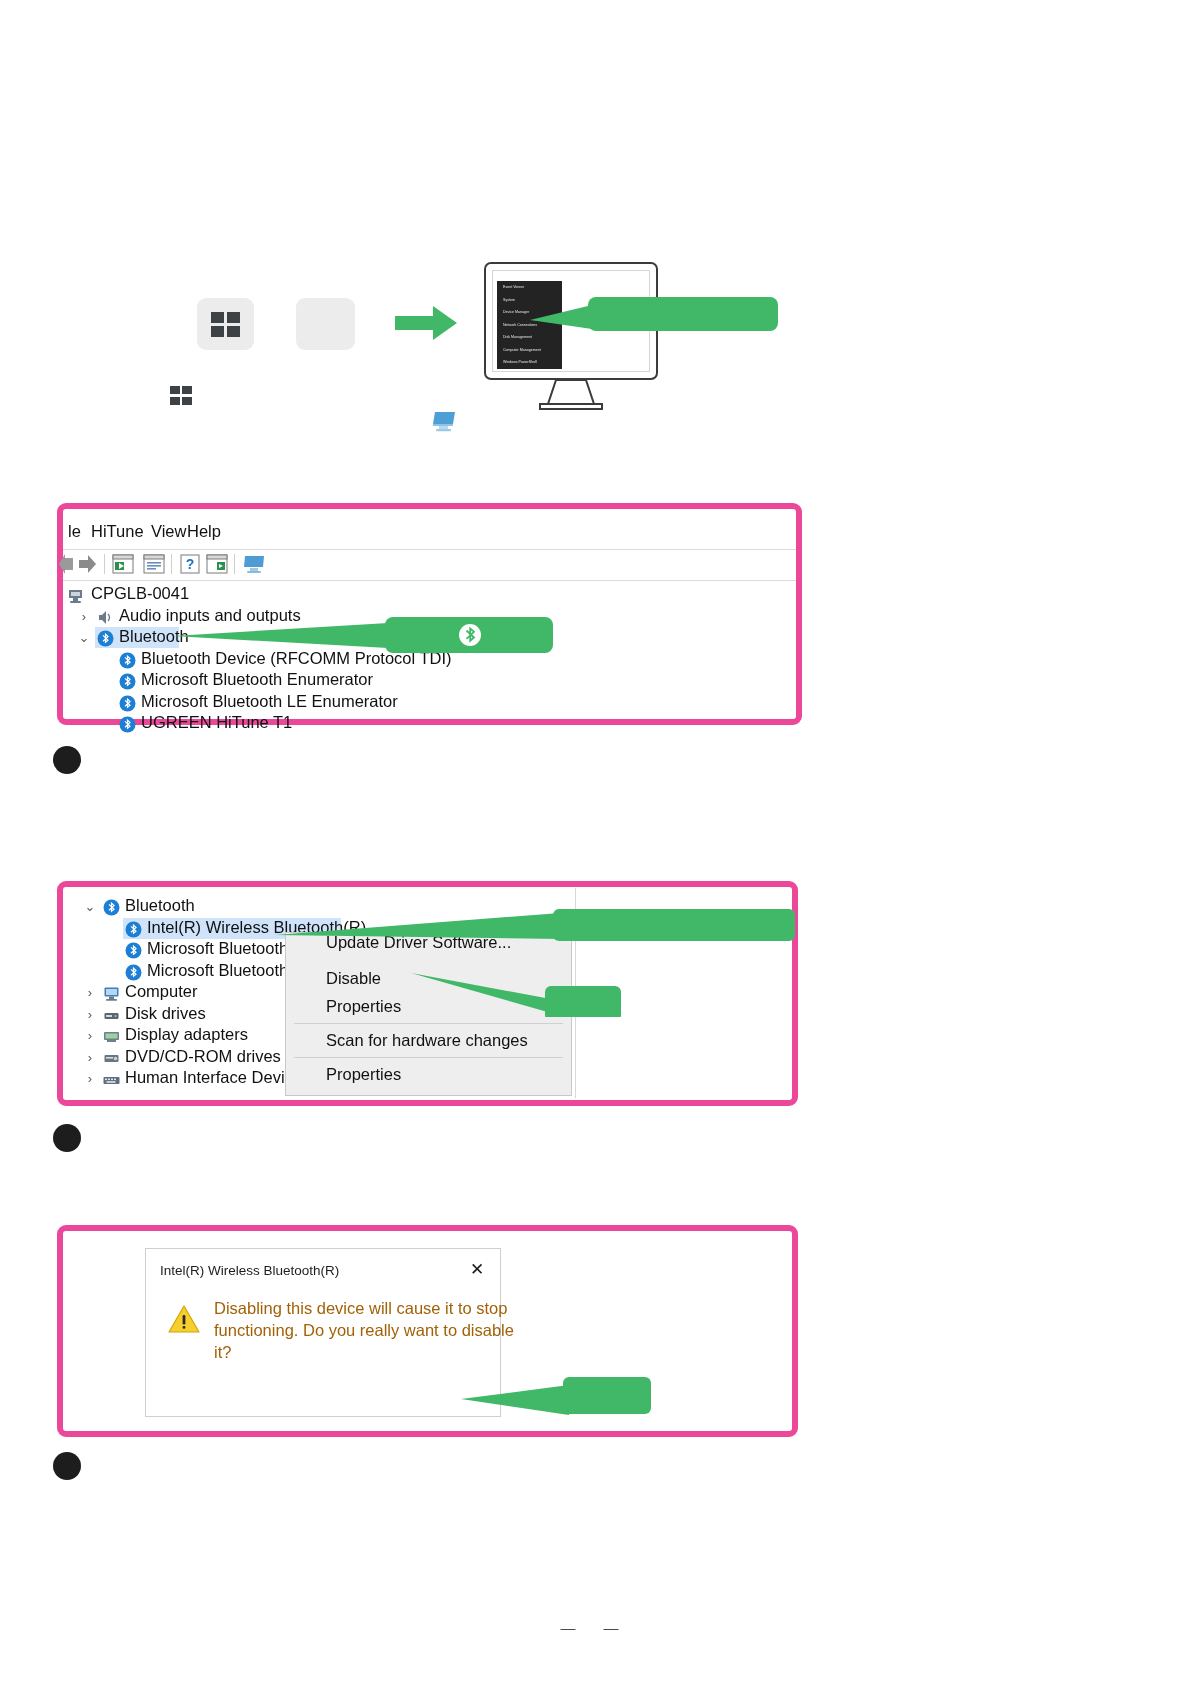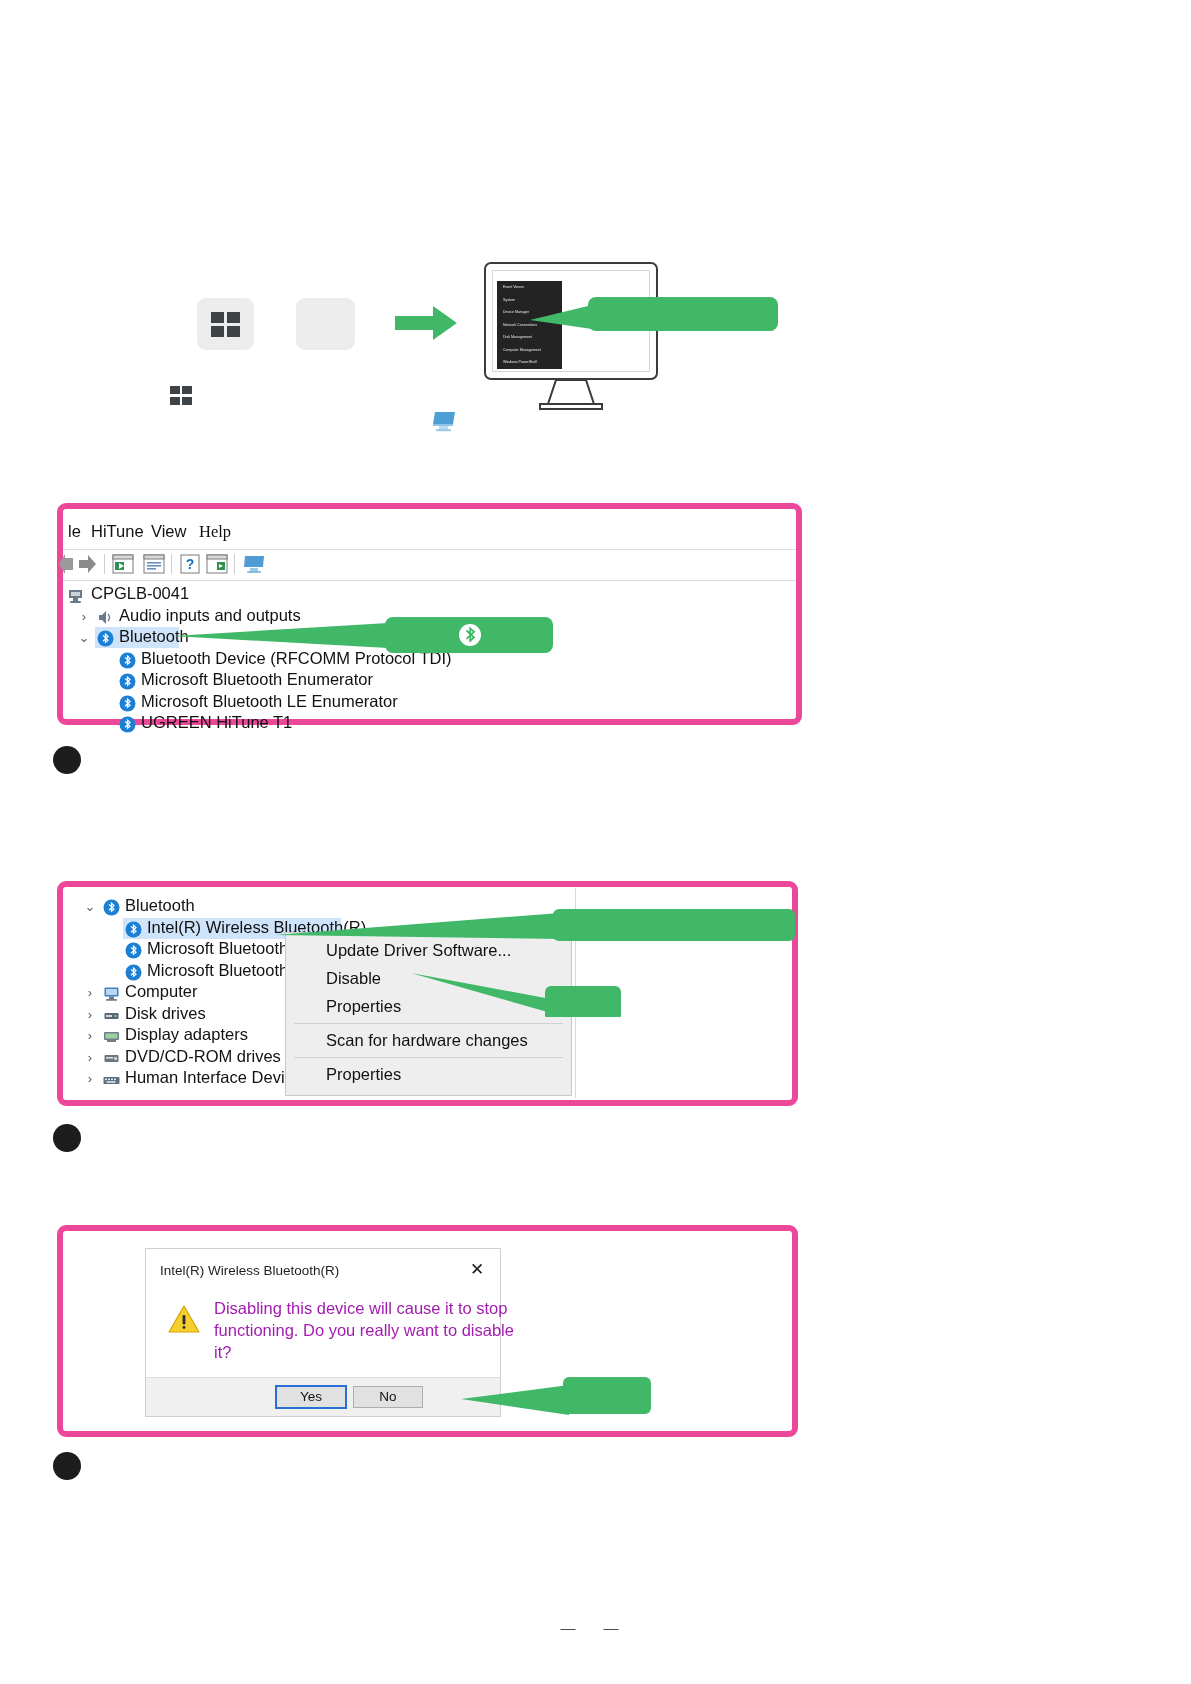--- a/index.html
+++ b/index.html
@@ -105,21 +105,21 @@
     position:absolute;left:14px;top:14px;font-size:13.5px;color:#1d1d1d;
   }
   .dlg-close{
     position:absolute;right:12px;top:10px;width:22px;height:22px;
     font-size:17px;line-height:22px;text-align:center;color:#1d1d1d;
   }
   .dlg-body{position:absolute;left:16px;top:48px;right:16px;}
   .warn-ico{position:absolute;left:6px;top:8px;width:32px;height:29px;}
   .dlg-msg{
     position:absolute;left:52px;top:0;width:300px;
-    font-size:16.5px;line-height:22px;color:#a21caf;
+    font-size:16.5px;line-height:22px;color:#a16207;
   }
   .dlg-footer{
     position:absolute;left:0;right:0;bottom:0;height:38px;background:#f0f0f0;
     border-top:1px solid #dcdcdc;
   }
   .dbtn{
     position:absolute;top:8px;width:70px;height:22px;
     background:#e1e1e1;border:1px solid #adadad;box-sizing:border-box;
     font-size:13.5px;line-height:20px;text-align:center;color:#111;
   }
@@ -196,21 +196,21 @@
   <rect x="7" y="17" width="9" height="4" fill="#b9d9ee"></rect>
   <rect x="4" y="20" width="15" height="2.2" rx="1" fill="#9cc9e6"></rect>
 </svg>
 
 <div class="panel" id="panelA">
 
   <div class="dm-menubar">
     <span style="left:5px;">le</span>
     <span style="left:28px;">HiTune</span>
     <span style="left:88px;">View</span>
-    <span style="left:136px;font-family:Liberation Serif, serif;">Help</span>
+    <span style="left:124px;">Help</span>
   </div>
   <div class="dm-rule" style="top:40px;"></div>
 
   <div class="dm-toolbar">
 
     <svg class="tb-ico" style="left:-4px;width:18px;height:20px;" viewBox="0 0 18 20">
       <path d="M14 4 L6 4 L6 0 L0 10 L6 20 L6 16 L14 16 Z" fill="#9a9a9a"></path>
     </svg>
 
     <svg class="tb-ico" style="left:14px;width:20px;height:20px;" viewBox="0 0 20 20">
@@ -418,21 +418,21 @@
         <rect x="11" y="7.5" width="2" height="1.6" fill="#dfe6ec"></rect>
         <rect x="3.5" y="10.2" width="9" height="1.6" fill="#dfe6ec"></rect>
       </svg>
       <span class="tlabel" style="left:52px;">Human Interface Devices</span>
     </div>
   </div>
 
   <div class="abs" style="left:512px;top:1px;width:1px;height:210px;background:#d8d8d8;"></div>
 
   <div class="ctx" style="left:222px;top:45px;width:287px;height:164px;">
-    <span class="mi" style="top:8px;">Update Driver Software...</span>
+    <span class="mi" style="top:0;">Update Driver Software...</span>
     <span class="mi" style="top:36px;">Disable</span>
     <span class="mi" style="top:64px;">Properties</span>
     <div class="sep" style="top:90px;"></div>
     <span class="mi" style="top:98px;">Scan for hardware changes</span>
     <div class="sep" style="top:124px;"></div>
     <span class="mi" style="top:132px;font-weight:normal;">Properties</span>
   </div>
 
   <svg class="abs" style="left:212px;top:22px;width:520px;height:36px;" viewBox="0 0 520 36">
     <path d="M0 26 L285 4 L285 30 Z" fill="#41b868"></path>
@@ -458,24 +458,20 @@
 
     <div class="dlg-body">
       <svg class="warn-ico" viewBox="0 0 32 29">
         <path d="M16 1 L31 27 H1 Z" fill="#f5cf2e" stroke="#d8a400" stroke-width="1.2" stroke-linejoin="round"></path>
         <rect x="14.6" y="10" width="2.8" height="9.5" rx="1.2" fill="#2b2b2b"></rect>
         <rect x="14.6" y="21" width="2.8" height="2.8" rx="1.2" fill="#2b2b2b"></rect>
       </svg>
       <div class="dlg-msg">Disabling this device will cause it to stop functioning. Do you really want to disable it?</div>
     </div>
 
-    <div class="dlg-footer">
-      <div class="dbtn focus" style="left:130px;">Yes</div>
-      <div class="dbtn" style="left:207px;">No</div>
-    </div>
   </div>
 
   <svg class="abs" style="left:398px;top:146px;width:190px;height:50px;" viewBox="0 0 190 50">
     <path d="M0 22 L108 8 L108 38 Z" fill="#41b868"></path>
     <rect x="102" y="0" width="88" height="37" rx="6" fill="#41b868"></rect>
   </svg>
   <span class="abs" style="left:510px;top:158px;font-size:13px;color:#fff;"></span>
 </div>
 
 <div class="bullet" style="left:53px;top:1452px;"></div>

